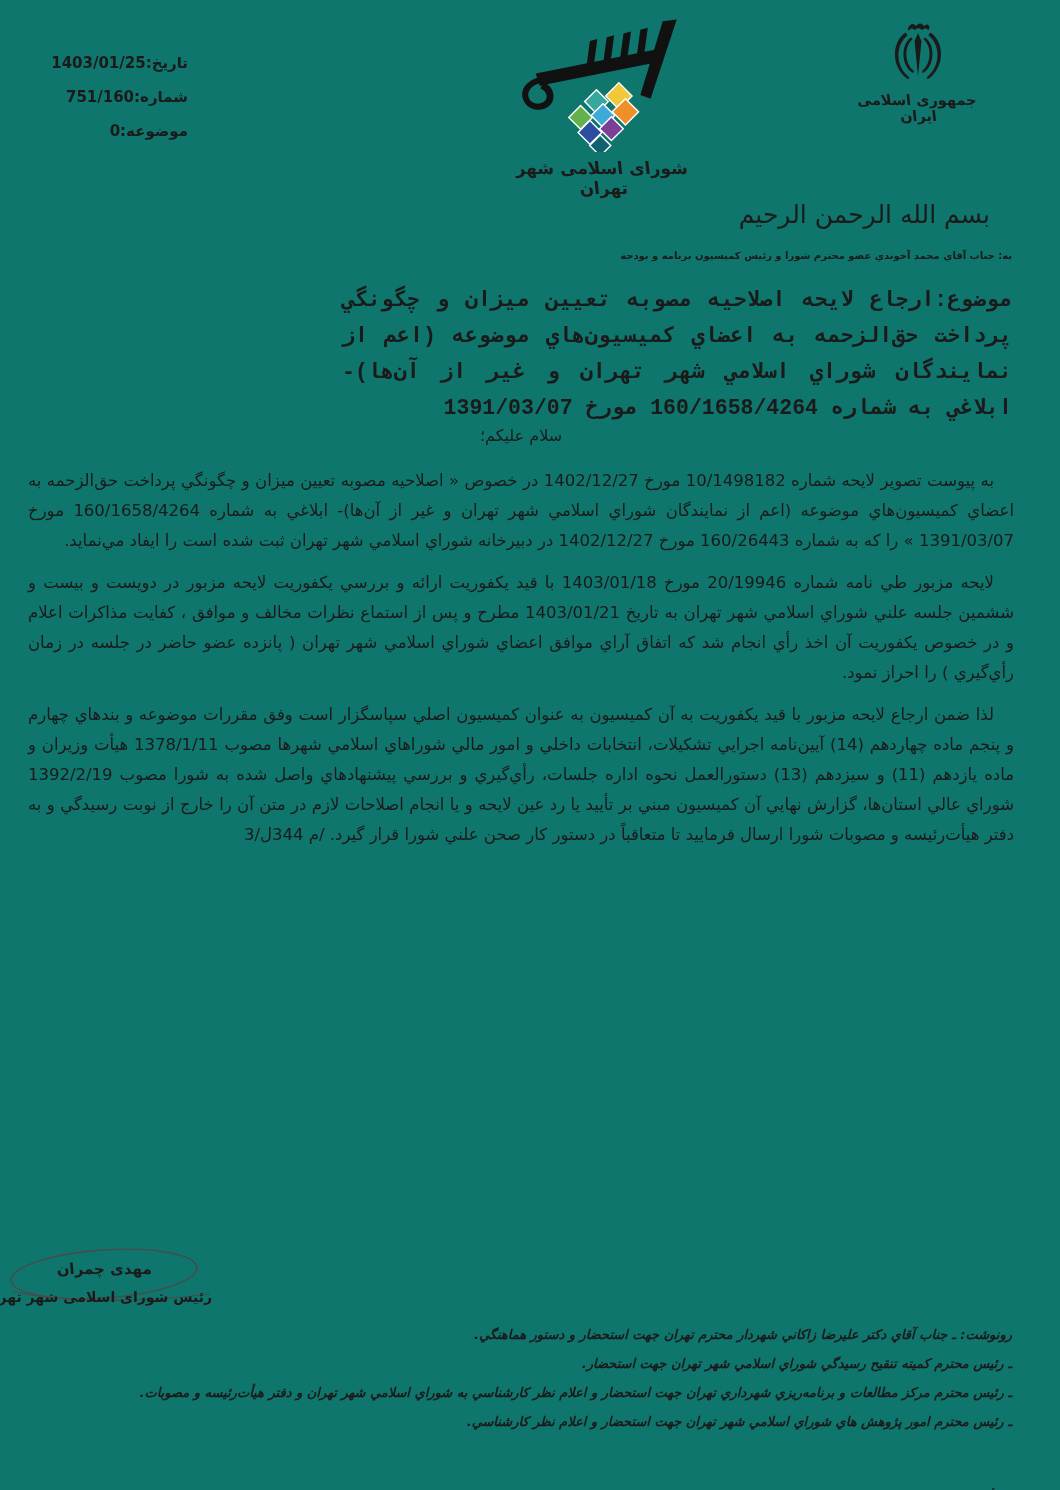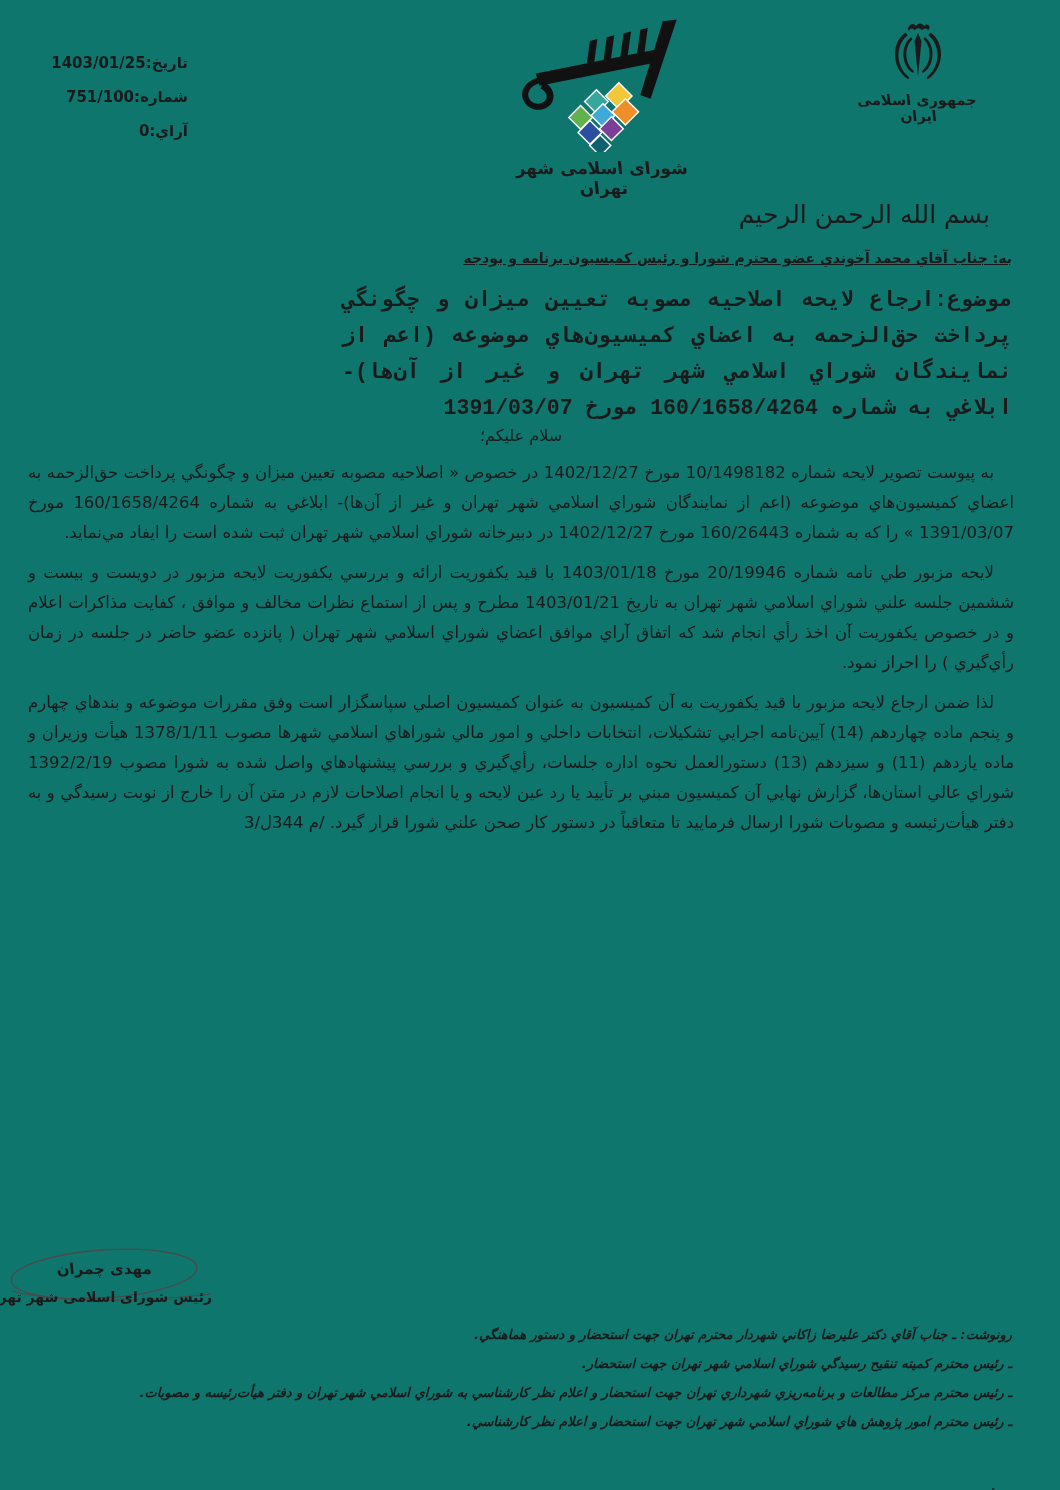--- a/index.html
+++ b/index.html
@@ -27,37 +27,37 @@
   
   .iran-emblem{position:absolute;top:20px;left:840px;width:155px;text-align:center;}
   .iran-caption{margin-top:2px;font-size:14.5px;font-weight:bold;transform:skewX(6deg);}
   
   .bismillah{
     position:absolute;top:200px;left:330px;width:660px;
     font-size:25px;
   }
   .recipient{
     position:absolute;top:250px;left:320px;width:692px;
-    text-align:right;font-size:14px;font-weight:bold;text-decoration:underline;
+    text-align:right;font-size:10px;font-weight:bold;
   }
   .subject{
     position:absolute;top:282px;left:342px;width:670px;
     font-size:21.5px;font-weight:bold;line-height:36px;
     text-align:justify;
     font-family:Liberation Mono, monospace;
   }
   .salutation{
     position:absolute;top:426px;left:30px;width:982px;
     text-align:center;font-size:16px;
   }
   .bodytext{
     position:absolute;top:454px;left:28px;width:986px;
     font-size:16.5px;line-height:30px;text-align:justify;
   }
-  .bodytext p{margin:4px 0 10px 0;text-indent:20px;}
+  .bodytext p{margin:12px 0 10px 0;text-indent:20px;}
   
   .signature{position:absolute;top:1245px;left:4px;width:208px;}
   .sig-svg{position:absolute;top:0;left:0;}
   .sig-name{
     position:absolute;top:15px;left:0;width:200px;text-align:center;
     font-size:15px;font-weight:bold;transform:skewX(5deg);
   }
   .sig-title{
     position:absolute;top:44px;left:0;width:208px;text-align:center;
     font-size:14px;font-weight:bold;white-space:nowrap;
@@ -74,22 +74,22 @@
     font-size:13px;font-weight:bold;text-align:right;white-space:nowrap;
   }
 </style>
 </head>
 <body>
 
 <div class="page">
 
   <div class="meta">
     <div>تاريخ:1403/01/25</div>
-    <div>شماره:751/100</div>
-    <div>آراي:0</div>
+    <div>شماره:751/160</div>
+    <div>موضوعه:0</div>
   </div>
 
   <div class="council-logo">
     <svg width="210" height="140" viewBox="0 0 220 150">
       <g fill="#111111">
         <path d="M38,66 L168,40 L172,53 L42,79 Z"></path>
         <path d="M96,31 L104,29 L100,58 L92,60 Z"></path>
         <path d="M114,27 L122,25 L118,54 L110,56 Z"></path>
         <path d="M132,23 L140,21 L136,50 L128,52 Z"></path>
         <path d="M150,19 L158,17 L154,46 L146,48 Z"></path>

